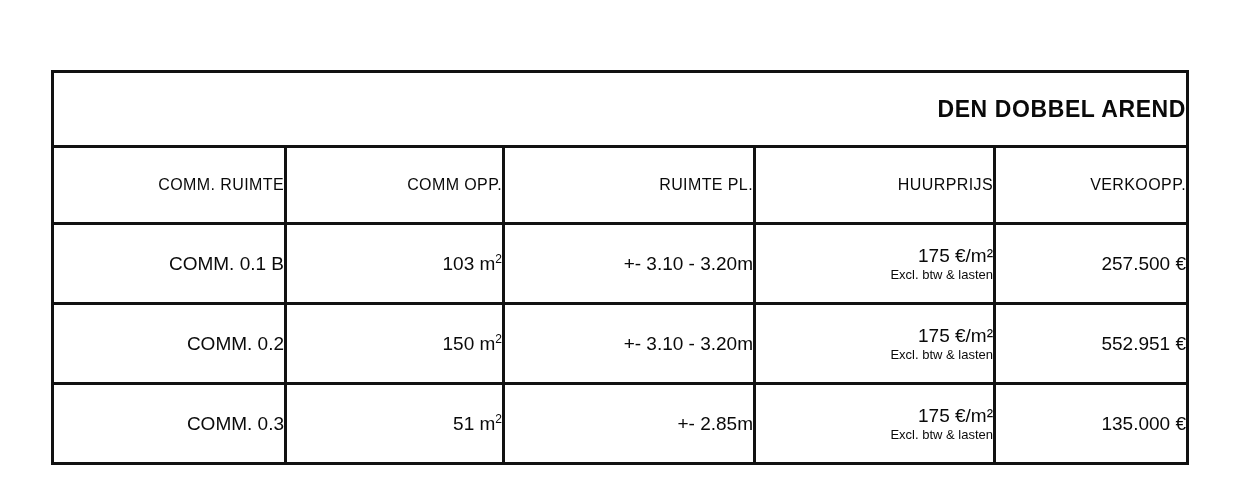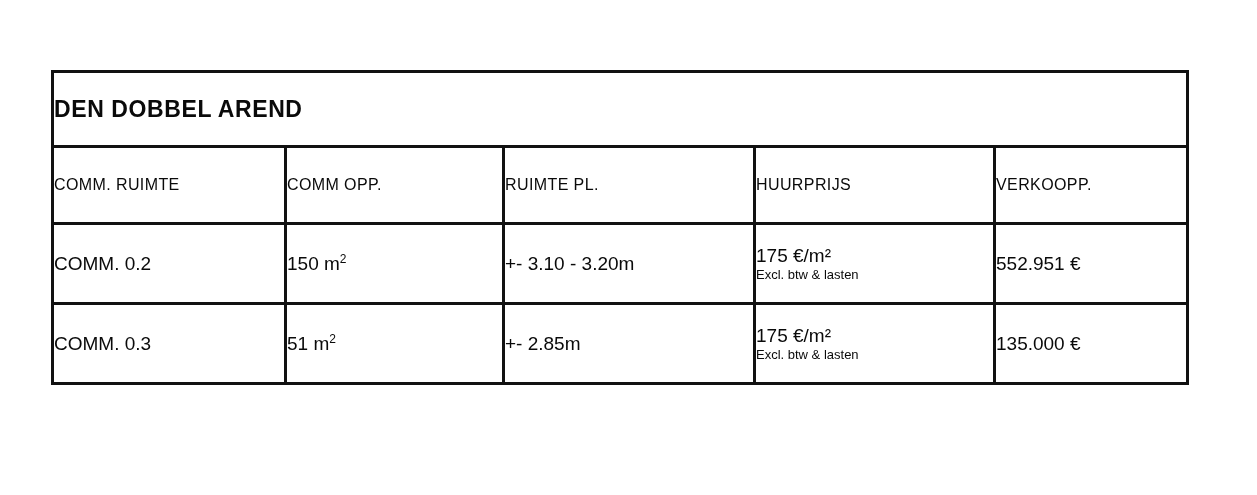--- a/index.html
+++ b/index.html
@@ -27,21 +27,21 @@
     width: 1135px;
   }
   table.pricing {
     border-collapse: collapse;
     table-layout: fixed;
     width: 1135px;
     background: #ffffff;
   }
   table.pricing td, table.pricing th {
     border: 3px solid #111111;
-    text-align: left;
+    text-align: right;
     vertical-align: middle;
     padding: 0;
   }
   .title-cell {
     height: 72px;
     font-size: 23px;
     font-weight: bold;
     letter-spacing: 0.6px;
   }
   .head-cell {
@@ -92,20 +92,30 @@
           <td class="title-cell" colspan="5">DEN DOBBEL AREND</td>
         </tr>
         <tr>
           <td class="head-cell">COMM. RUIMTE</td>
           <td class="head-cell">COMM OPP.</td>
           <td class="head-cell">RUIMTE PL.</td>
           <td class="head-cell">HUURPRIJS</td>
           <td class="head-cell">VERKOOPP.</td>
         </tr>
 
+        <tr>
+          <td class="body-cell">COMM. 0.1 B</td>
+          <td class="body-cell"><span>103 m</span><span class="sup">2</span></td>
+          <td class="body-cell">+- 3.10 - 3.20m</td>
+          <td class="body-cell">
+            <div class="price-main">175 €/m²</div>
+            <div class="price-sub">Excl. btw &amp; lasten</div>
+          </td>
+          <td class="body-cell">257.500 €</td>
+        </tr>
 
         <tr>
           <td class="body-cell">COMM. 0.2</td>
           <td class="body-cell"><span>150 m</span><span class="sup">2</span></td>
           <td class="body-cell">+- 3.10 - 3.20m</td>
           <td class="body-cell">
             <div class="price-main">175 €/m²</div>
             <div class="price-sub">Excl. btw &amp; lasten</div>
           </td>
           <td class="body-cell">552.951 €</td>

